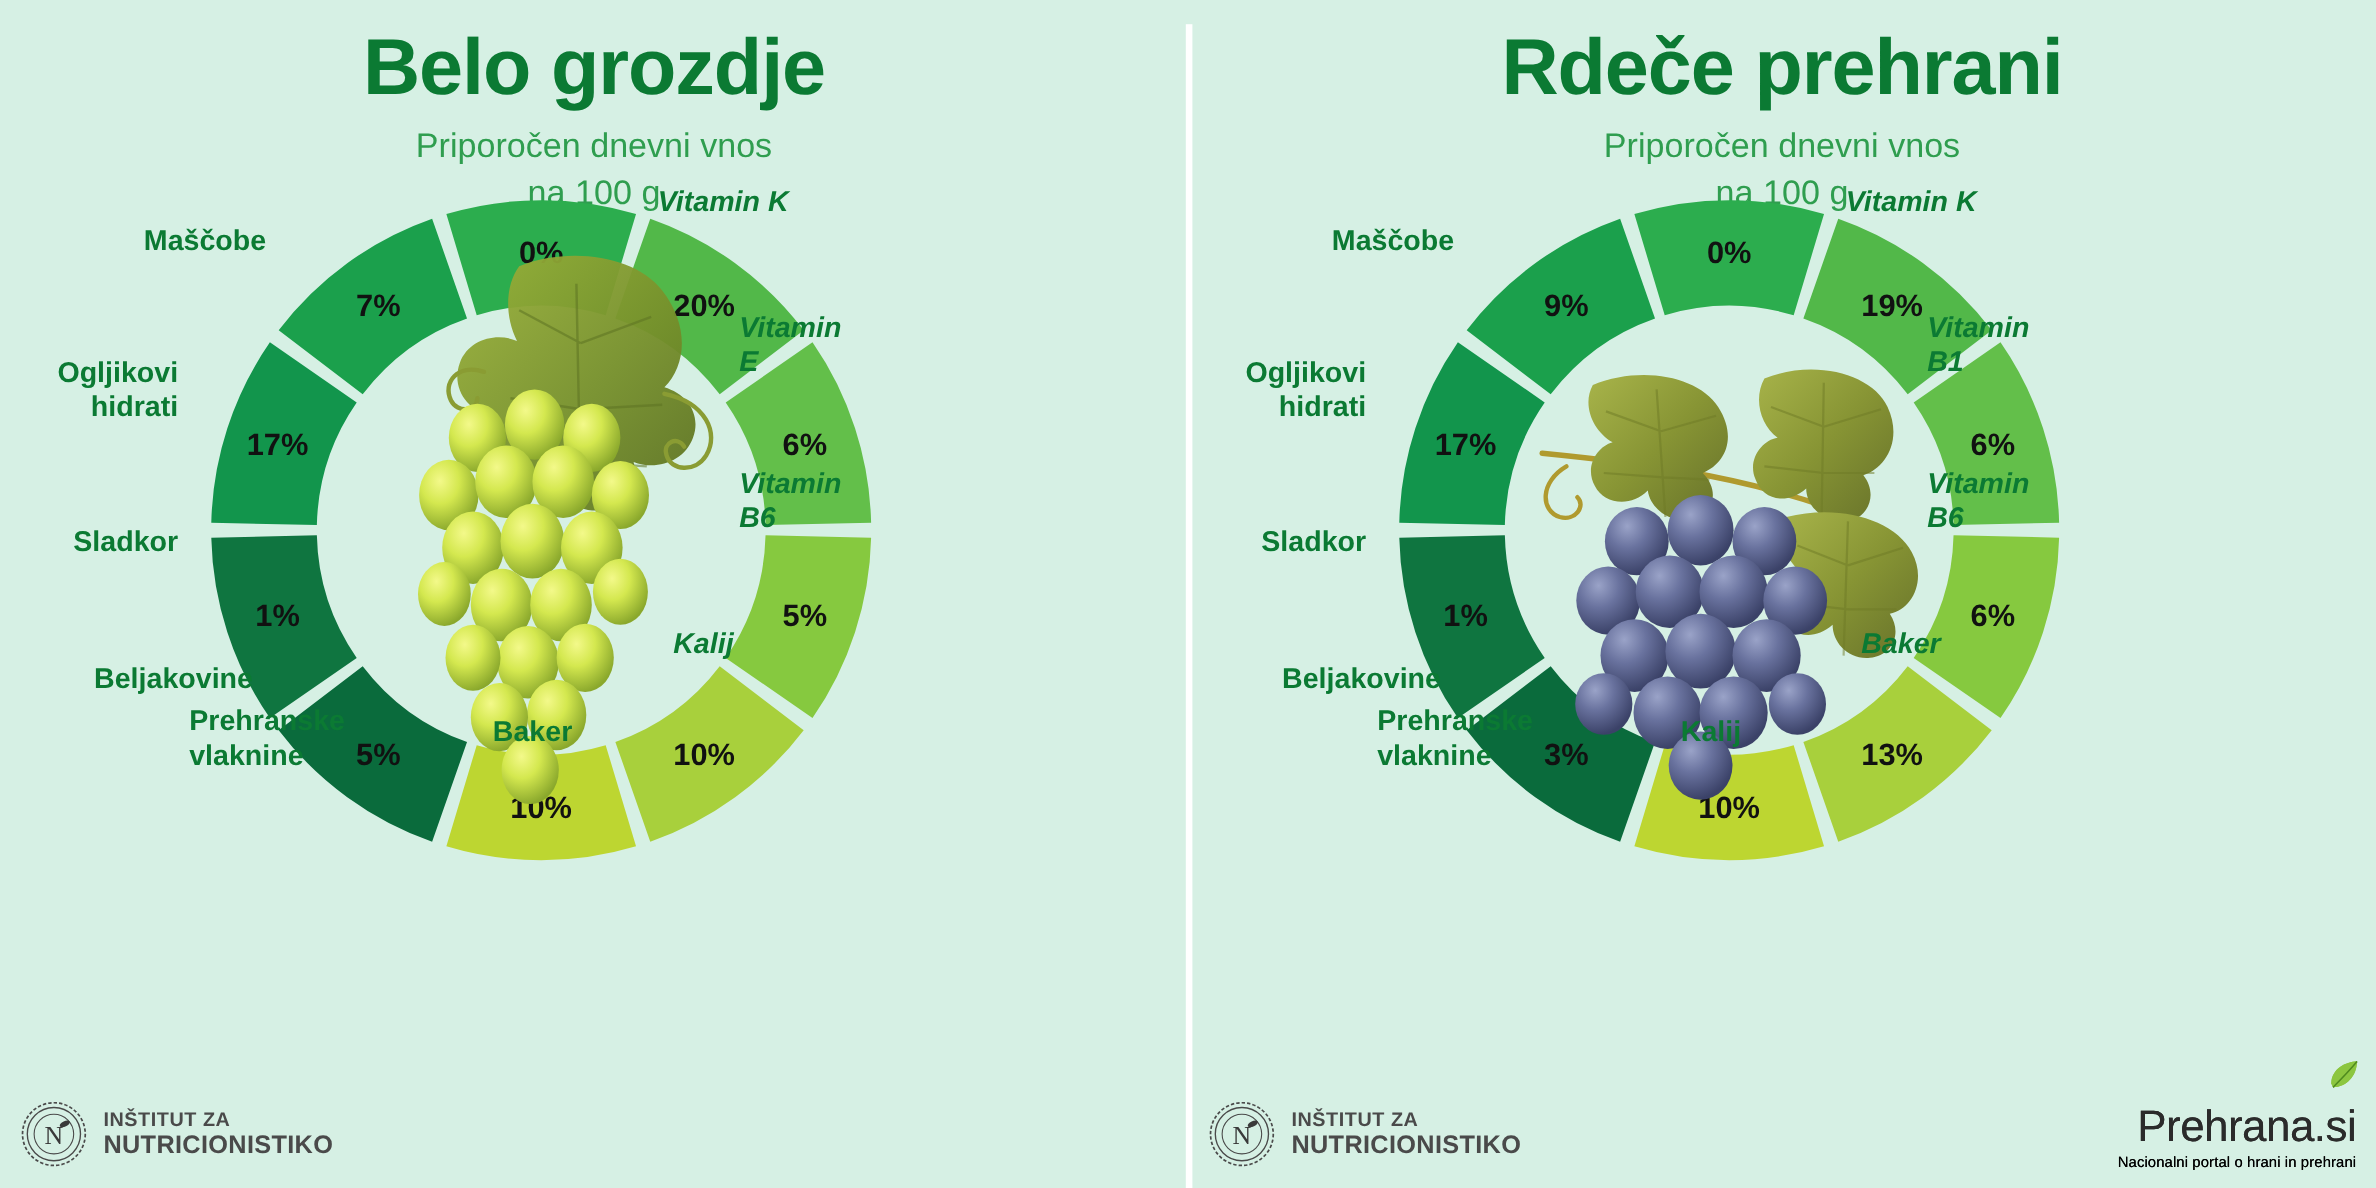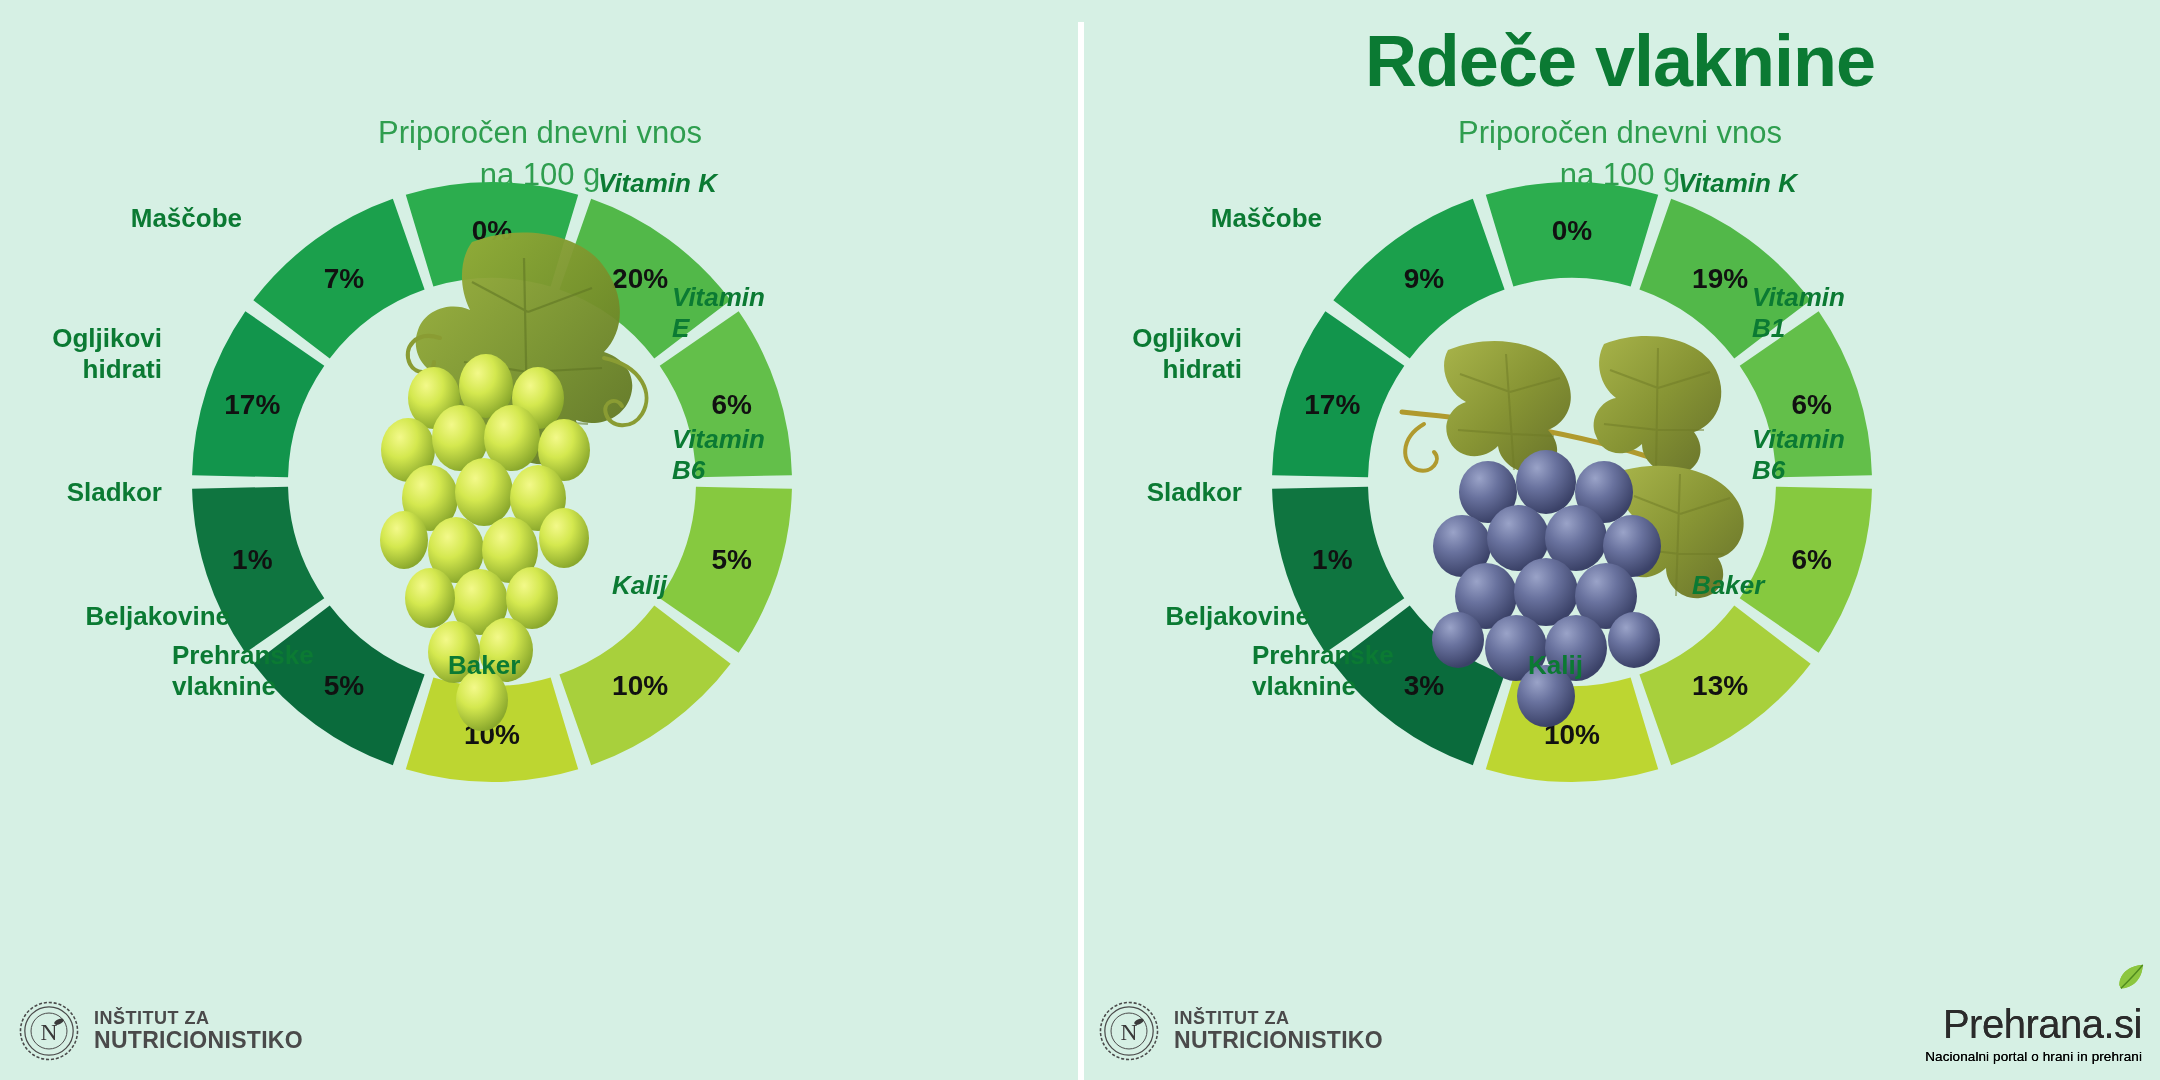--- a/index.html
+++ b/index.html
@@ -100,20 +100,21 @@
   .brand-sub { font-size: 13.5px; color: #000000; margin-top: 5px; letter-spacing: .1px; }
 </style>
 </head>
 <body>
 
 <div id="root">
 
   <div class="divider"></div>
 
   <div class="panel left">
+    <div class="title">Belo grozdje</div>
     <div class="subtitle">
       <span>Priporočen dnevni vnos</span>
       <span>na 100 g</span>
     </div>
     <div class="donut-wrap">
       <svg viewBox="0 0 640 640">
         <g class="arcs">
             <path d="M 233.7918440450864 32.653251546405556 A 300 300 0 0 1 406.20815595491365 32.653251546405556
           L 378.62154604934125 124.60421105155575 A 204 204 0 0 0 261.37845395065875 124.60421105155575 Z" fill="#2cad4e"></path>
             <path d="M 419.15431781396694 36.859714525031166 A 300 300 0 0 1 558.6420442564688 138.2034799202867
@@ -209,21 +210,21 @@
         <div class="label c" style="left: 172px; top: 640px; width: 200px;">Prehranske
 vlaknine</div>
         <div class="label l" style="left: 50px; top: 566px; width: 180px;">Beljakovine</div>
         <div class="label l" style="left: 12px; top: 442px; width: 150px;">Sladkor</div>
         <div class="label l" style="left: 2px; top: 288px; width: 160px;">Ogljikovi
 hidrati</div>
       </div>
   </div>
 
   <div class="panel right">
-    <div class="title">Rdeče vlaknine</div>
+    <div class="title">Rdeče prehrani</div>
     <div class="subtitle">
       <span>Priporočen dnevni vnos</span>
       <span>na 100 g</span>
     </div>
     <div class="donut-wrap">
       <svg viewBox="0 0 640 640">
         <g class="arcs">
             <path d="M 233.7918440450864 32.653251546405556 A 300 300 0 0 1 406.20815595491365 32.653251546405556
           L 378.62154604934125 124.60421105155575 A 204 204 0 0 0 261.37845395065875 124.60421105155575 Z" fill="#2cad4e"></path>
             <path d="M 419.15431781396694 36.859714525031166 A 300 300 0 0 1 558.6420442564688 138.2034799202867

